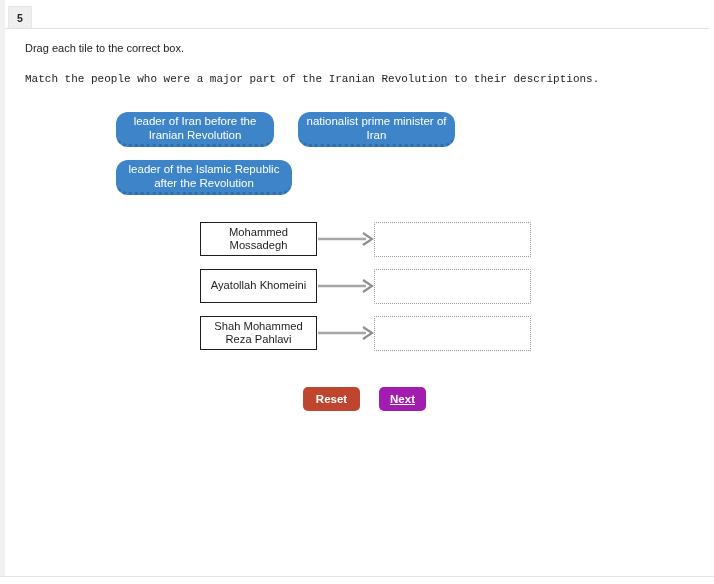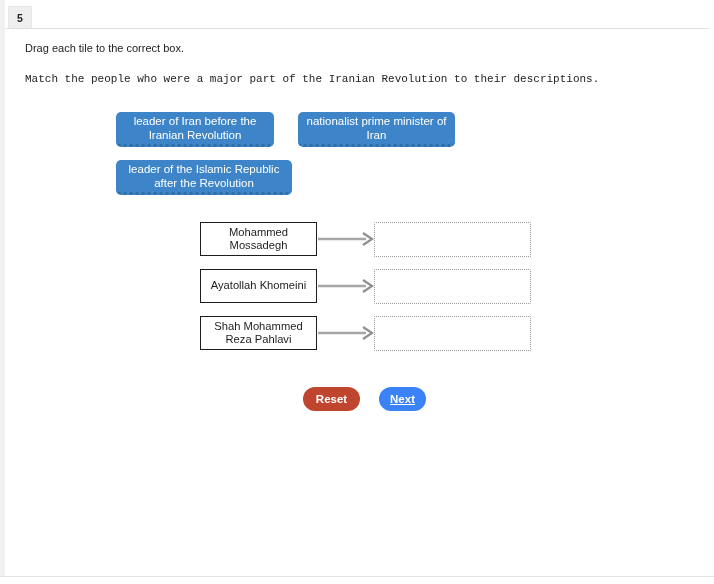--- a/index.html
+++ b/index.html
@@ -107,21 +107,21 @@
   }
   #instr-1 { left: 25px; top: 41px; }
   #instr-2 { left: 25px; top: 72px; font-family: Liberation Mono, monospace; }
 
   
   .tile {
     position: absolute;
     background: #3d85c8;
     border: 1px solid #3d85c8;
     border-bottom: 3px dotted #2f6ea6;
-    border-radius: 5px;
+    border-radius: 12px;
     color: #ffffff;
     font-size: 11.5px;
     line-height: 14px;
     text-align: center;
     display: flex;
     align-items: center;
     justify-content: center;
     box-sizing: border-box;
     cursor: move;
     user-select: none;
@@ -179,21 +179,21 @@
     border: 1.4px dotted #9a9a9a;
     box-sizing: border-box;
     background: #ffffff;
     border-radius: 1px;
   }
 
   
   .btn {
     position: absolute;
     border: none;
-    border-radius: 12px;
+    border-radius: 5px;
     color: #ffffff;
     font-size: 11.5px;
     font-family: "Liberation Sans", sans-serif;
     font-weight: bold;
     cursor: pointer;
     display: flex;
     align-items: center;
     justify-content: center;
     padding: 0;
   }
@@ -202,21 +202,21 @@
     top: 387px;
     width: 57px;
     height: 24px;
     background: #c0452f;
   }
   #btn-next {
     left: 379px;
     top: 387px;
     width: 47px;
     height: 24px;
-    background: #3b82f6;
+    background: #a21caf;
     text-decoration: underline;
   }
 </style>
 </head>
 <body>
 
 <div id="page">
 
   <div id="gutter-left"></div>
   <div id="gutter-right"></div>

